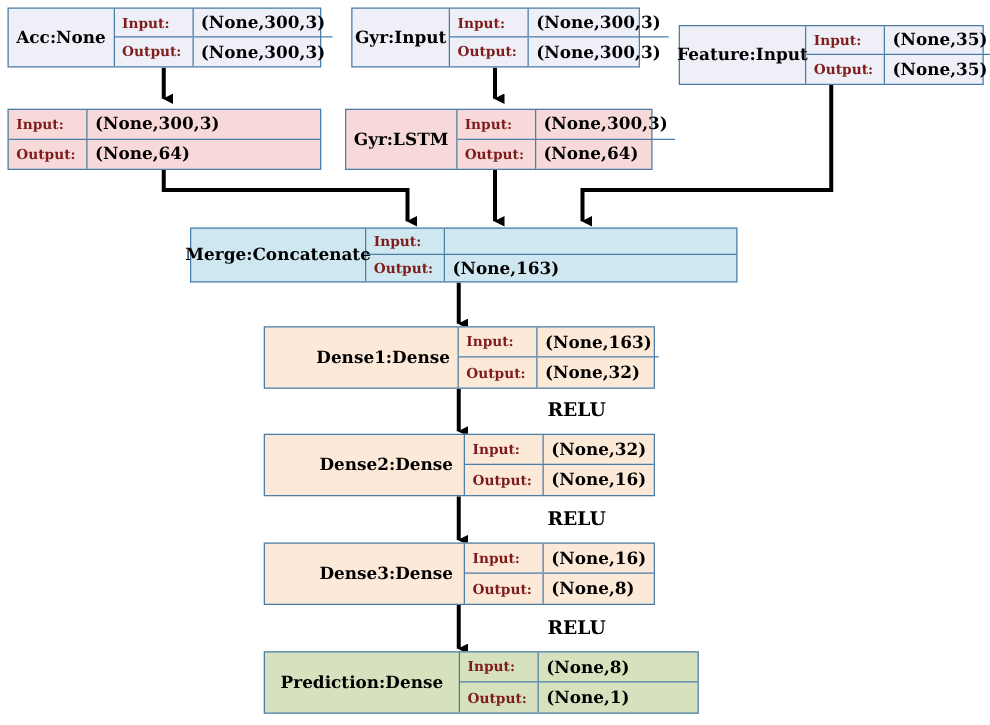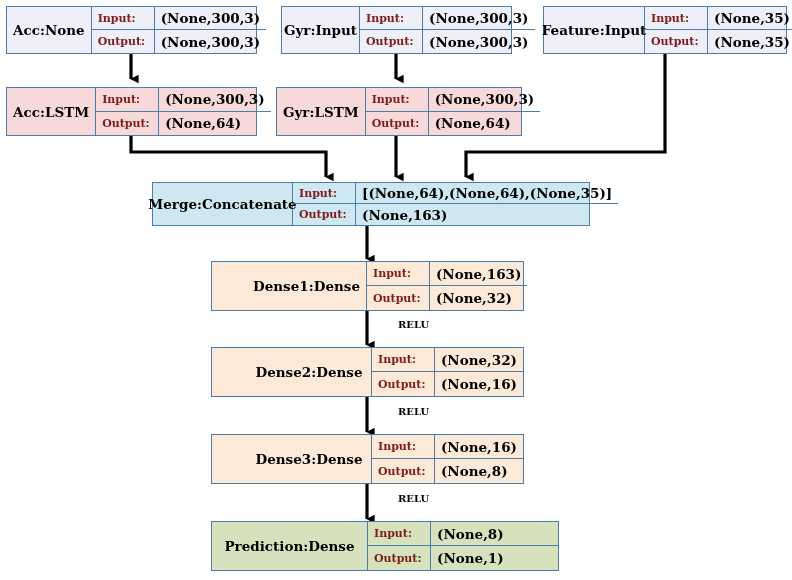--- a/index.html
+++ b/index.html
@@ -84,24 +84,25 @@
   .fill-input  { background: #eeeff7; }
   .fill-lstm   { background: #f8d9d9; }
   .fill-merge  { background: #cfe7f0; }
   .fill-dense  { background: #fce9d8; padding-left: 35px; }
   .fill-pred   { background: #d6e2bd; }
 
   .act-label {
     position: absolute;
     font-family: "DejaVu Serif", "Liberation Serif", serif;
     font-weight: bold;
-    font-size: 10px;
+    font-size: 15px;
     color: #000000;
     white-space: nowrap;
     z-index: 3;
+    margin-left: 40px;
   }
 </style>
 </head>
 <body>
 
 <div id="canvas">
 
   <svg id="edges" viewBox="0 0 792 580">
     <defs>
       <marker id="ah" markerWidth="9" markerHeight="9" refX="4.2" refY="7.6" orient="auto" markerUnits="userSpaceOnUse">
@@ -149,36 +150,35 @@
         <div class="io-label" style="width:63px;">Input:</div>
         <div class="io-value">(None,300,3)</div>
       </div>
       <div class="io-row">
         <div class="io-label" style="width:63px;">Output:</div>
         <div class="io-value">(None,300,3)</div>
       </div>
     </div>
   </div>
 
-  <div class="node fill-input" style="left:543px; top:6px; width:244px; height:48px;">
+  <div class="node fill-input" style="left:543px; top:20px; width:244px; height:48px;">
     <div class="name-cell" style="width:101px;">Feature:Input</div>
     <div class="io-cell">
       <div class="io-row top">
         <div class="io-label" style="width:63px;">Input:</div>
         <div class="io-value">(None,35)</div>
       </div>
       <div class="io-row">
         <div class="io-label" style="width:63px;">Output:</div>
         <div class="io-value">(None,35)</div>
       </div>
     </div>
   </div>
 
   <div class="node fill-lstm" style="left:6px; top:87px; width:251px; height:49px;">
-    <div class="name-cell" style="width:94px;">Acc:LSTM</div>
     <div class="io-cell">
       <div class="io-row top">
         <div class="io-label" style="width:63px;">Input:</div>
         <div class="io-value">(None,300,3)</div>
       </div>
       <div class="io-row">
         <div class="io-label" style="width:63px;">Output:</div>
         <div class="io-value">(None,64)</div>
       </div>
     </div>
@@ -196,21 +196,20 @@
         <div class="io-value">(None,64)</div>
       </div>
     </div>
   </div>
 
   <div class="node fill-merge" style="left:152px; top:182px; width:438px; height:44px;">
     <div class="name-cell" style="width:140px;">Merge:Concatenate</div>
     <div class="io-cell">
       <div class="io-row top">
         <div class="io-label" style="width:63px;">Input:</div>
-        <div class="io-value">[(None,64),(None,64),(None,35)]</div>
       </div>
       <div class="io-row">
         <div class="io-label" style="width:63px;">Output:</div>
         <div class="io-value">(None,163)</div>
       </div>
     </div>
   </div>
 
   <div class="node fill-dense" style="left:211px; top:261px; width:313px; height:50px;">
     <div class="name-cell" style="width:156px;">Dense1:Dense</div>

